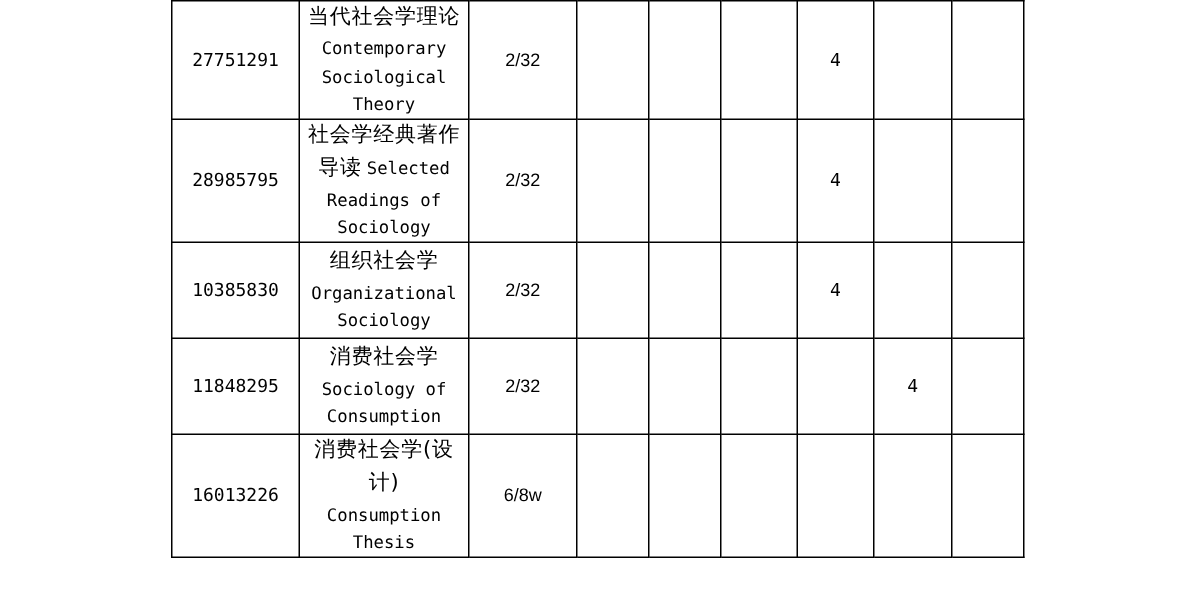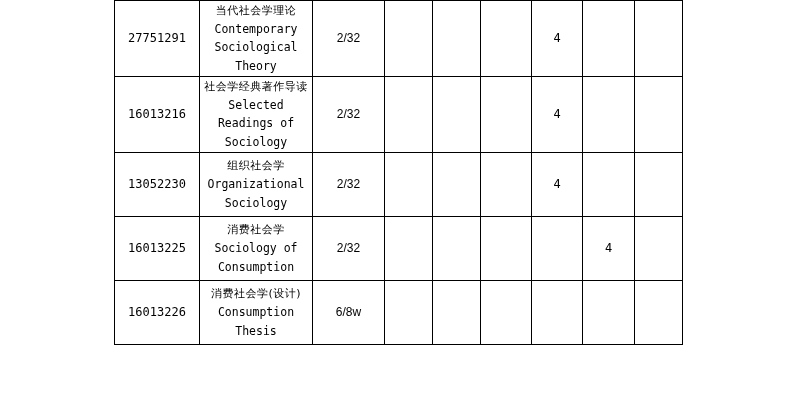--- a/index.html
+++ b/index.html
@@ -54,21 +54,21 @@
   }
   .name-cell {
     font-family: "Liberation Serif", serif;
     font-size: 12.5px;
     line-height: 1.6;
     padding: 3px 4px;
     letter-spacing: 0.4px;
   }
   .name-cell .zh {
     font-family: "DejaVu Sans", sans-serif;
-    font-size: 11px;
+    font-size: 14px;
     letter-spacing: 0.5px;
   }
   .name-cell .en {
     font-family: "DejaVu Sans Mono", monospace;
     font-size: 11.5px;
     letter-spacing: 0px;
   }
   .credit-cell {
     font-family: Liberation Sans, sans-serif;
     font-size: 13px;
@@ -118,51 +118,51 @@
         <td class="credit-cell">2/32</td>
         <td class="mark-cell"></td>
         <td class="mark-cell"></td>
         <td class="mark-cell"></td>
         <td class="mark-cell">4</td>
         <td class="mark-cell"></td>
         <td class="mark-cell"></td>
       </tr>
 
       <tr class="row-tall">
-        <td class="code-cell">16013216</td>
+        <td class="code-cell">28985795</td>
         <td class="name-cell">
           <span class="zh">社会学经典著作导读</span>
           <span class="en">Selected Readings of Sociology</span>
         </td>
         <td class="credit-cell">2/32</td>
         <td class="mark-cell"></td>
         <td class="mark-cell"></td>
         <td class="mark-cell"></td>
         <td class="mark-cell">4</td>
         <td class="mark-cell"></td>
         <td class="mark-cell"></td>
       </tr>
 
       <tr class="row-mid">
-        <td class="code-cell">13052230</td>
+        <td class="code-cell">10385830</td>
         <td class="name-cell">
           <span class="zh">组织社会学</span><br>
           <span class="en">Organizational Sociology</span>
         </td>
         <td class="credit-cell">2/32</td>
         <td class="mark-cell"></td>
         <td class="mark-cell"></td>
         <td class="mark-cell"></td>
         <td class="mark-cell">4</td>
         <td class="mark-cell"></td>
         <td class="mark-cell"></td>
       </tr>
 
       <tr class="row-mid">
-        <td class="code-cell">16013225</td>
+        <td class="code-cell">11848295</td>
         <td class="name-cell">
           <span class="zh">消费社会学</span><br>
           <span class="en">Sociology of Consumption</span>
         </td>
         <td class="credit-cell">2/32</td>
         <td class="mark-cell"></td>
         <td class="mark-cell"></td>
         <td class="mark-cell"></td>
         <td class="mark-cell"></td>
         <td class="mark-cell">4</td>

